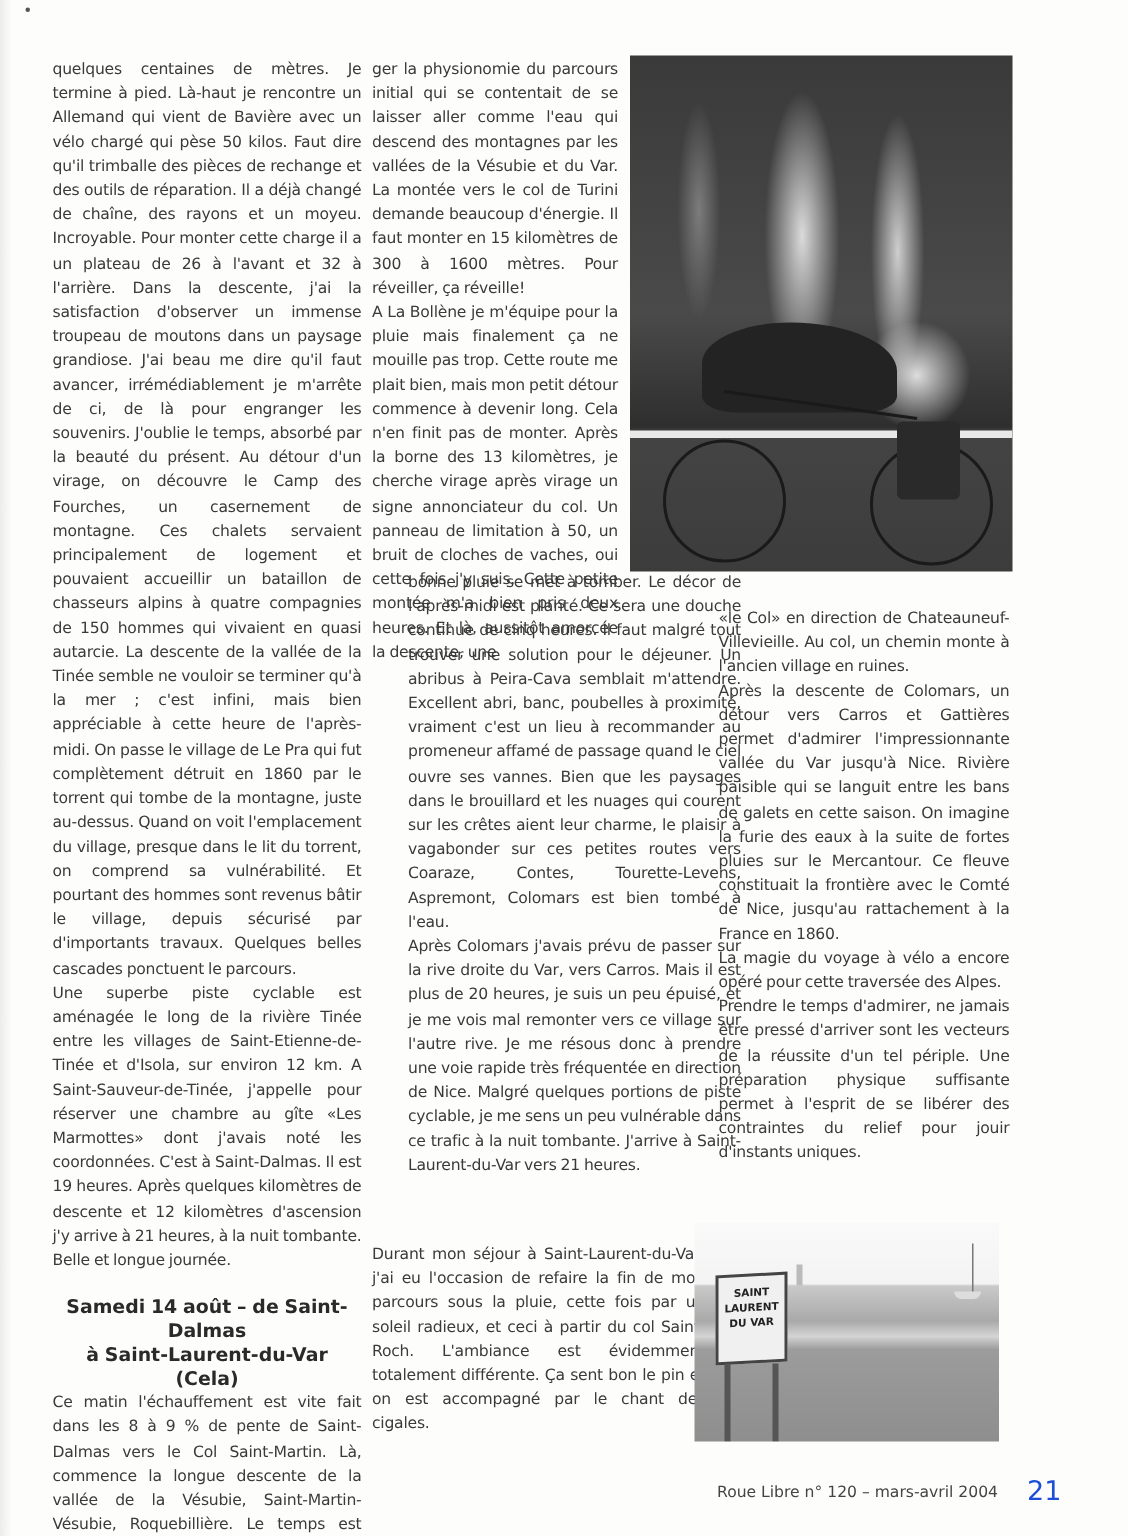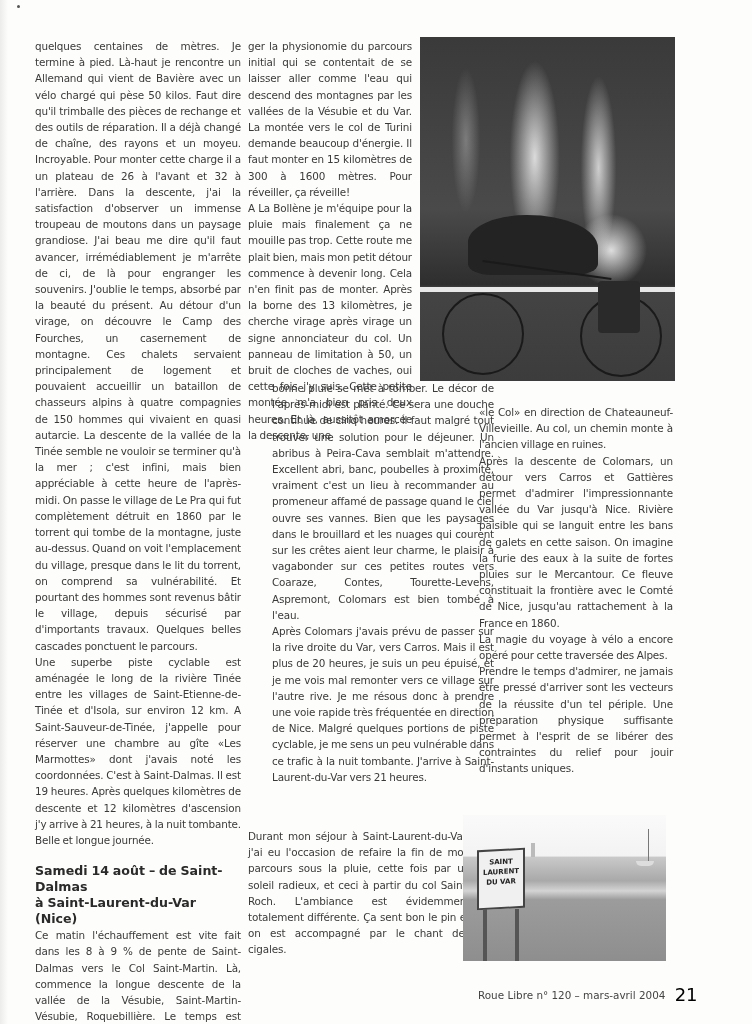--- a/index.html
+++ b/index.html
@@ -24,21 +24,21 @@
     hyphens: manual;
   }
   .col p { margin: 0; }
   .col-left { left: 35px; top: 38px; width: 206px; }
   .col-mid-top { left: 248px; top: 38px; width: 164px; }
   .col-mid-bottom { left: 248px; top: 380px; width: 222px; margin-left: 24px; }
   .col-mid-end { left: 248px; top: 828px; width: 222px; }
   .col-right { left: 479px; top: 404px; width: 194px; }
   .heading {
     font-weight: bold; font-size: 12.6px; line-height: 16px;
-    color: #2a2a2a; text-align: left; margin: 15px 0 0 0;
+    color: #2a2a2a; text-align: center; margin: 15px 0 0 0;
     letter-spacing: 0;
   }
   .photo {
     position: absolute; overflow: hidden;
   }
   .photo-waterfall {
     left: 420px; top: 37px; width: 255px; height: 344px;
     background:
       radial-gradient(ellipse 14% 40% at 45% 35%, rgba(245,245,245,0.85), transparent 70%),
       radial-gradient(ellipse 10% 38% at 70% 38%, rgba(240,240,240,0.8), transparent 70%),
@@ -77,34 +77,34 @@
   }
   .photo-beach .post { position: absolute; width: 4px; background: #555; top: 94px; height: 52px; }
   .photo-beach .p1 { left: 20px; } .photo-beach .p2 { left: 52px; }
   .photo-beach .mast { position: absolute; left: 185px; top: 14px; width: 1px; height: 36px; background: #777; }
   .photo-beach .boat { position: absolute; left: 173px; top: 46px; width: 18px; height: 5px; background: #ddd; border-radius: 0 0 6px 6px; }
   .photo-beach .lighthouse { position: absolute; left: 68px; top: 28px; width: 4px; height: 14px; background: #bbb; }
   .footer {
     position: absolute; left: 478px; top: 984px; width: 200px;
     font-size: 10.4px; color: #444; white-space: nowrap;
   }
-  .footer .pagenum { font-size: 18px; margin-left: 6px; vertical-align: -2px; color: #000000; }
+  .footer .pagenum { font-size: 18px; margin-left: 16px; vertical-align: -2px; color: #1d4ed8; }
 </style>
 </head>
 <body>
 
 <div class="page-edge"></div>
 <div class="speck"></div>
 
 <div class="col col-left">
   <p>quelques centaines de mètres. Je termine à pied. Là-haut je rencontre un Allemand qui vient de Bavière avec un vélo chargé qui pèse 50 kilos. Faut dire qu'il trimballe des pièces de rechange et des outils de réparation. Il a déjà changé de chaîne, des rayons et un moyeu. Incroyable. Pour monter cette charge il a un plateau de 26 à l'avant et 32 à l'arrière. Dans la descente, j'ai la satisfaction d'observer un immense troupeau de moutons dans un pay­sage grandiose. J'ai beau me dire qu'il faut avancer, irrémédiablement je m'arrête de ci, de là pour engranger les souvenirs. J'oublie le temps, absorbé par la beauté du présent. Au détour d'un virage, on découvre le Camp des Fourches, un casernement de montagne. Ces chalets servaient principalement de logement et pouvaient accueillir un bataillon de chasseurs alpins à quatre compagnies de 150 hommes qui vivaient en quasi autarcie. La descente de la vallée de la Tinée semble ne vouloir se terminer qu'à la mer ; c'est infini, mais bien appréciable à cette heure de l'après-midi. On passe le village de Le Pra qui fut complètement détruit en 1860 par le torrent qui tombe de la montagne, juste au-dessus. Quand on voit l'emplacement du village, presque dans le lit du torrent, on comprend sa vulnérabilité. Et pourtant des hommes sont revenus bâtir le village, depuis sécurisé par d'importants travaux. Quelques belles cascades ponctuent le parcours.</p>
   <p>Une superbe piste cyclable est aménagée le long de la rivière Tinée entre les villages de Saint-Etienne-de-Tinée et d'Isola, sur environ 12 km. A Saint-Sauveur-de-Tinée, j'appelle pour réserver une chambre au gîte «Les Marmottes» dont j'avais noté les coordon­nées. C'est à Saint-Dalmas. Il est 19 heures. Après quelques kilomètres de descente et 12 kilomètres d'ascension j'y arrive à 21 heures, à la nuit tombante. Belle et longue journée.</p>
   <div class="heading">
     <div>Samedi 14 août – de Saint-Dalmas</div>
-    <div>à Saint-Laurent-du-Var (Nice)</div>
+    <div>à Saint-Laurent-du-Var (Cela)</div>
   </div>
   <p>Ce matin l'échauffement est vite fait dans les 8 à 9 % de pente de Saint-Dalmas vers le Col Saint-Martin. Là, commence la longue descente de la vallée de la Vésubie, Saint-Martin-Vésubie, Roquebillière. Le temps est couvert et je n'arrive pas à trouver de motivation sur cette route. Pour me réveil­ler et me motiver, je décide de modifier le parcours prévu. Je prends la direction du col de Turini. Ce détour va complètement chan­</p>
 </div>
 
 <div class="col col-mid-top">
   <p>ger la physionomie du parcours initial qui se contentait de se lais­ser aller comme l'eau qui descend des montagnes par les vallées de la Vésubie et du Var. La montée vers le col de Turini demande beaucoup d'énergie. Il faut monter en 15 kilo­mètres de 300 à 1600 mètres. Pour réveiller, ça réveille!</p>
   <p>A La Bollène je m'équipe pour la pluie mais finalement ça ne mouille pas trop. Cette route me plait bien, mais mon petit détour commence à devenir long. Cela n'en finit pas de monter. Après la borne des 13 kilomètres, je cherche virage après virage un signe annonciateur du col. Un panneau de limitation à 50, un bruit de cloches de vaches, oui cette fois j'y suis. Cette petite mon­tée m'a bien pris deux heures. Et là, aussitôt amorcée la descente, une</p>
 </div>
 
 <div class="col col-mid-bottom">

